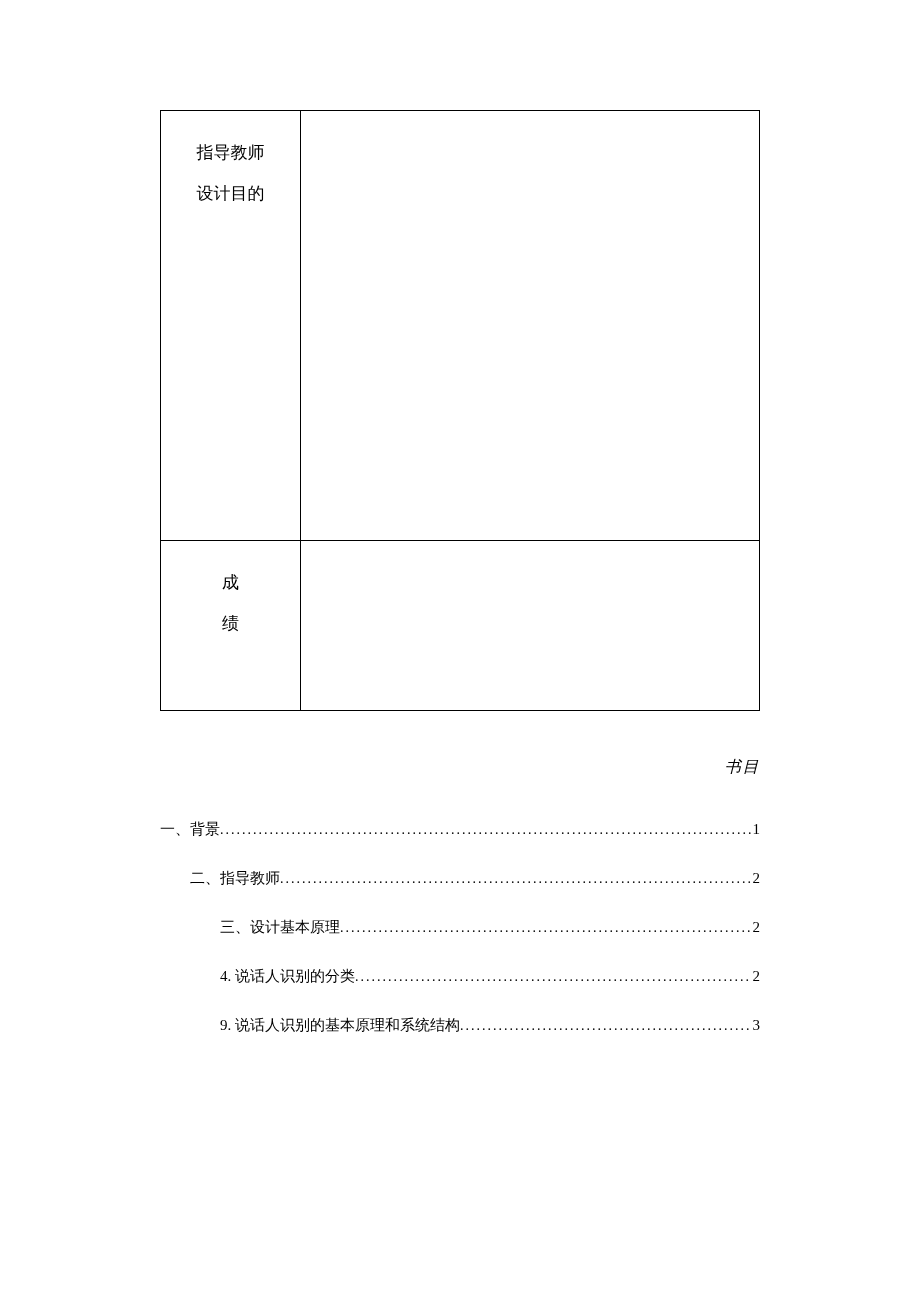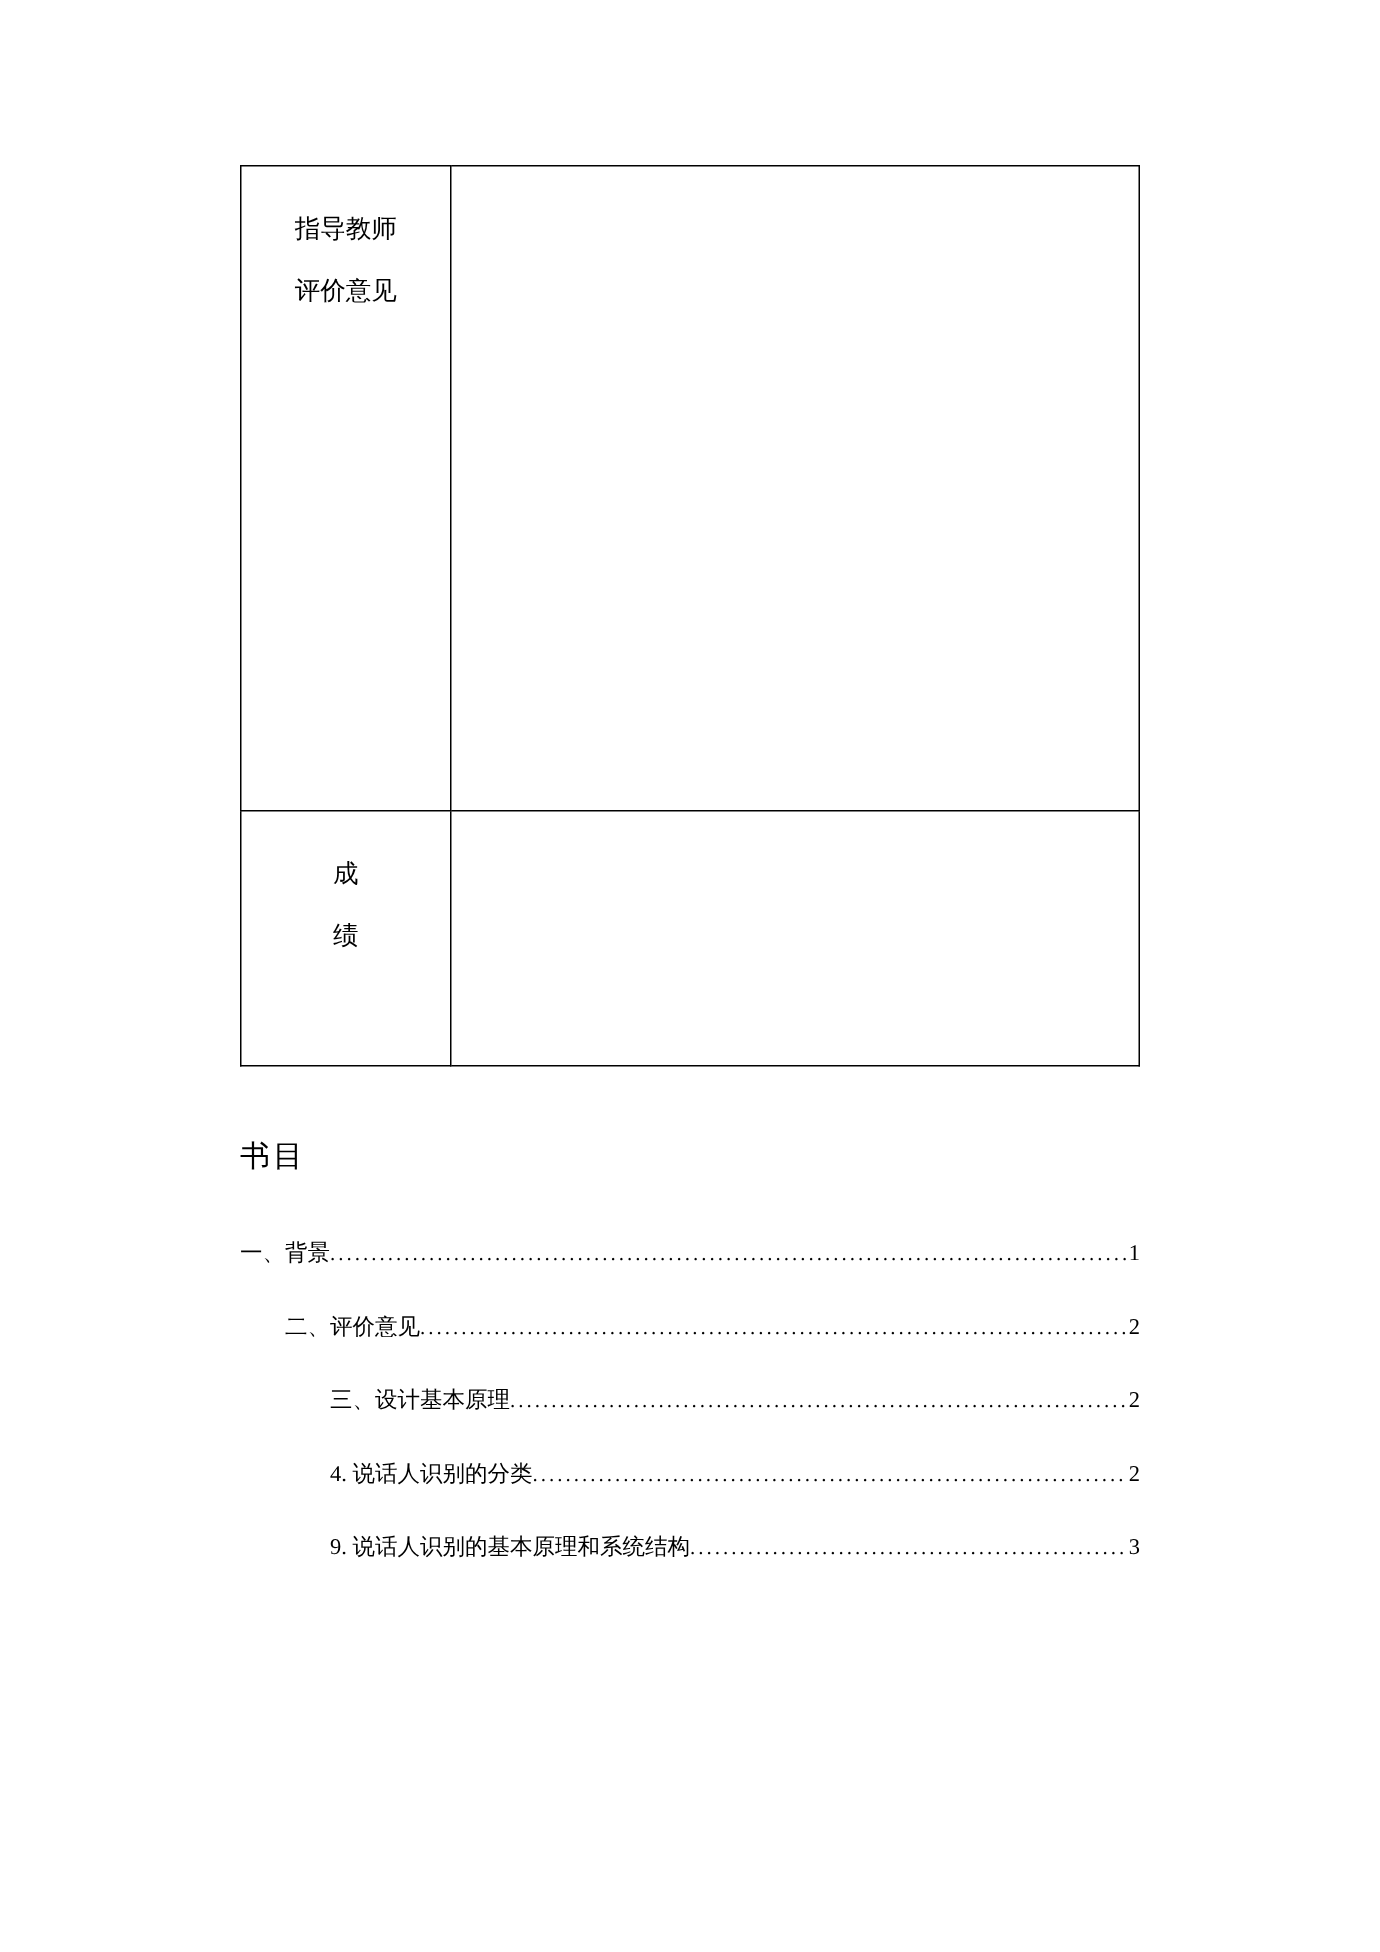--- a/index.html
+++ b/index.html
@@ -28,24 +28,25 @@
     width: 140px;
     padding: 22px 8px 0 8px;
     text-align: center;
     line-height: 2.4;
     font-size: 17px;
   }
   .row1 { height: 430px; }
   .row2 { height: 170px; }
 
   .toc-title {
-    text-align: left;
+    text-align: right;
     margin-top: 46px;
-    font-size: 20px;
+    font-size: 16px;
     letter-spacing: 0.1em;
+    font-style: italic;
   }
   .toc {
     margin-top: 42px;
     font-size: 15px;
   }
   .toc-entry {
     display: flex;
     align-items: baseline;
     margin-bottom: 30px;
     white-space: nowrap;
@@ -66,21 +67,21 @@
 </head>
 <body>
 
 <div class="page">
 
   <table class="form">
     <tbody>
         <tr>
       <td class="left-col row1">
         <div>指导教师</div>
-        <div>评价意见</div>
+        <div>设计目的</div>
       </td>
       <td class="row1">
         <span></span>
       </td>
     </tr>
     <tr>
       <td class="left-col row2">
         <div>成</div>
         <div>绩</div>
       </td>
@@ -93,21 +94,21 @@
 
   <div class="toc-title">书目</div>
 
   <div class="toc">
     <div class="toc-entry">
       <span class="toc-label">一、背景</span>
       <span class="toc-dots"></span>
       <span class="toc-page">1</span>
     </div>
     <div class="toc-entry ind1">
-      <span class="toc-label">二、评价意见</span>
+      <span class="toc-label">二、指导教师</span>
       <span class="toc-dots"></span>
       <span class="toc-page">2</span>
     </div>
     <div class="toc-entry ind2">
       <span class="toc-label">三、设计基本原理</span>
       <span class="toc-dots"></span>
       <span class="toc-page">2</span>
     </div>
     <div class="toc-entry ind2">
       <span class="toc-label">4. 说话人识别的分类</span>

